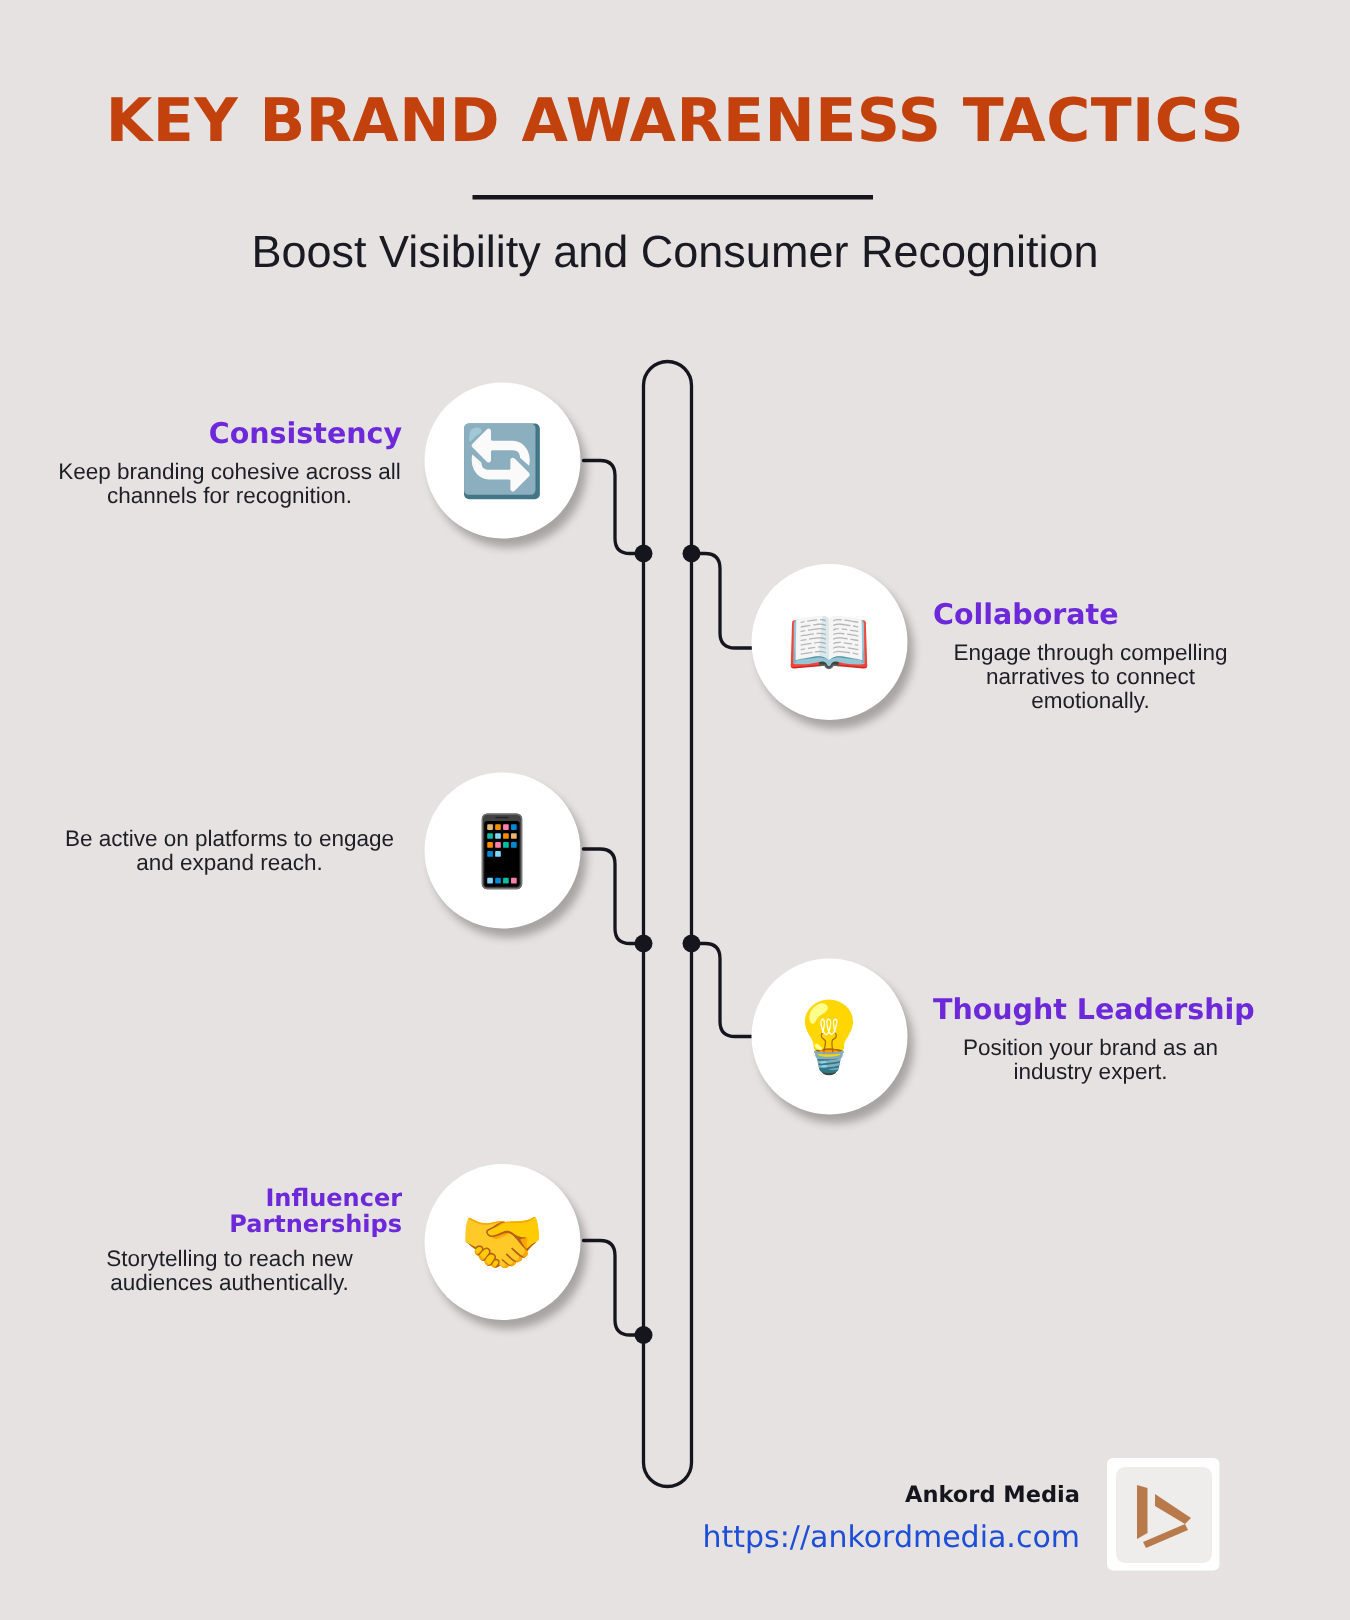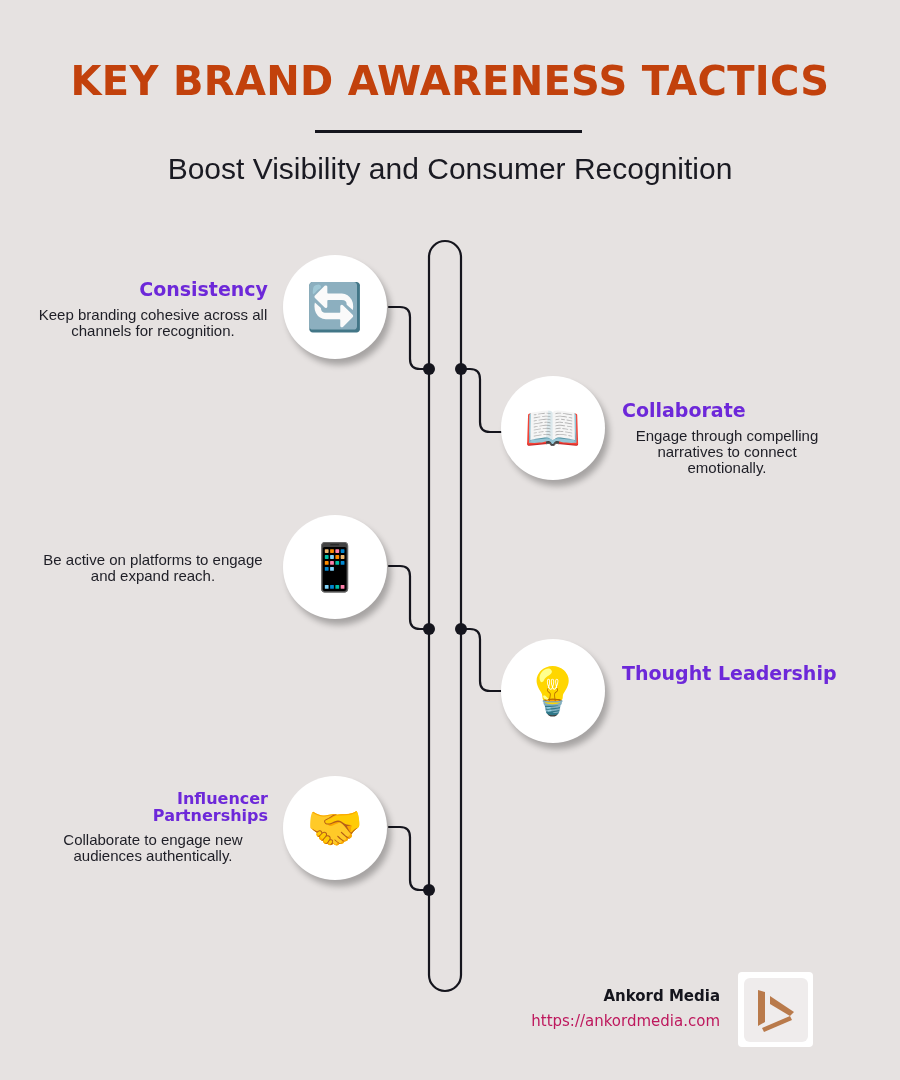--- a/index.html
+++ b/index.html
@@ -40,21 +40,21 @@
     .item-desc {
       font-size: 15px; color: #1e1e26; line-height: 16px; margin-top: 9px;
       font-family: "Liberation Sans", sans-serif;
       text-align: center;
     }
     .footer-name {
       position: absolute; right: 180px; top: 987px; font-weight: 800; font-size: 15px;
       font-family: "DejaVu Sans", sans-serif; color: #15151d;
     }
     .footer-url {
-      position: absolute; right: 180px; top: 1012px; font-size: 15px; color: #be185d;
+      position: absolute; right: 180px; top: 1012px; font-size: 20px; color: #1d4ed8;
       font-family: "DejaVu Sans", sans-serif;
     }
     .logo {
       position: absolute; left: 738px; top: 972px; width: 75px; height: 75px;
       background: #ffffff; border-radius: 4px;
       display: flex; align-items: center; justify-content: center;
     }
     .logo-inner {
       width: 64px; height: 64px; background: #efecec; border-radius: 6px;
       display: flex; align-items: center; justify-content: center;
@@ -109,25 +109,26 @@
 </div>
 <div class="node" style="left:283px; top:515px;">
   <span>📱</span>
 </div>
 
 <div class="node" style="left:501px; top:639px;">
   <span>💡</span>
 </div>
 <div class="text-right" style="left:622px; top:664px; width:260px;">
   <div class="item-title">Thought Leadership</div>
+  <div class="item-desc" style="width:210px;">Position your brand as an industry expert.</div>
 </div>
 
 <div class="text-left" style="left:38px; top:790px;">
   <div class="item-title" style="font-size:16px; line-height:17px; width:140px; margin-left:90px;">Influencer Partnerships</div>
-  <div class="item-desc" style="margin-top:8px;">Collaborate to engage new audiences authentically.</div>
+  <div class="item-desc" style="margin-top:8px;">Storytelling to reach new audiences authentically.</div>
 </div>
 <div class="node" style="left:283px; top:776px;">
   <span>🤝</span>
 </div>
 
 <div class="footer-name">Ankord Media</div>
 <div class="footer-url">https://ankordmedia.com</div>
 <div class="logo">
   <div class="logo-inner">
     <svg width="40" height="44" viewBox="0 0 40 44">

